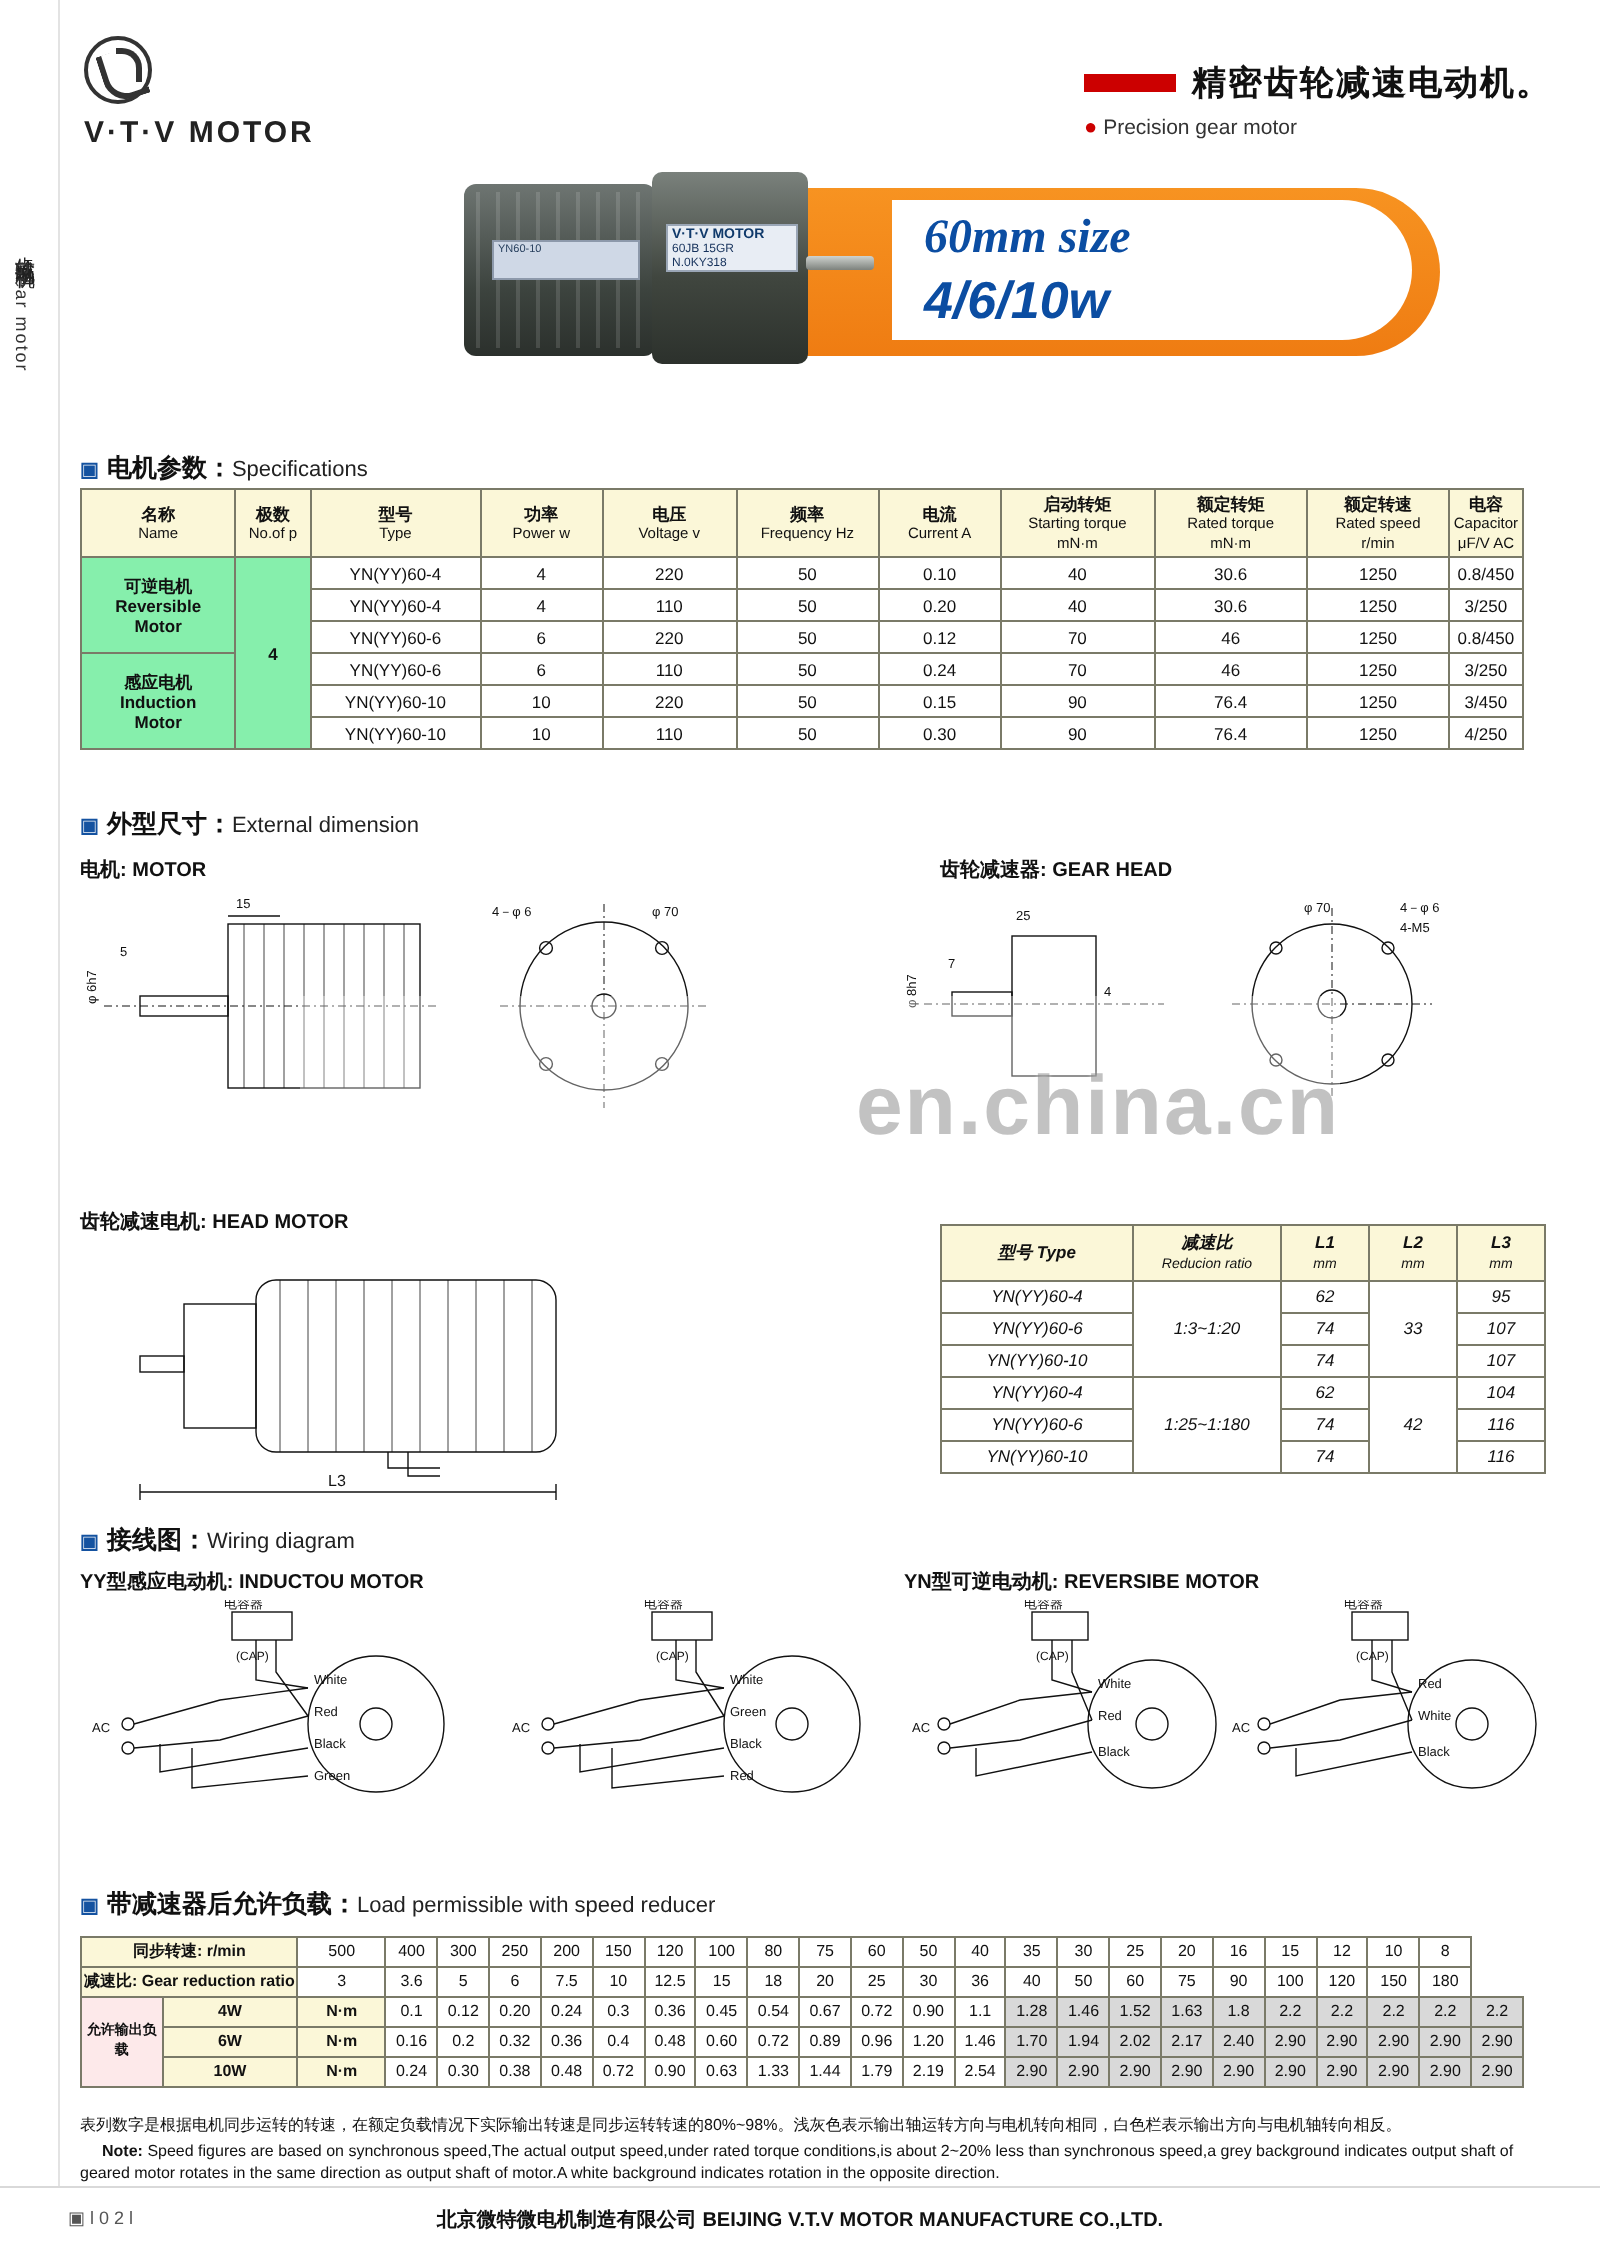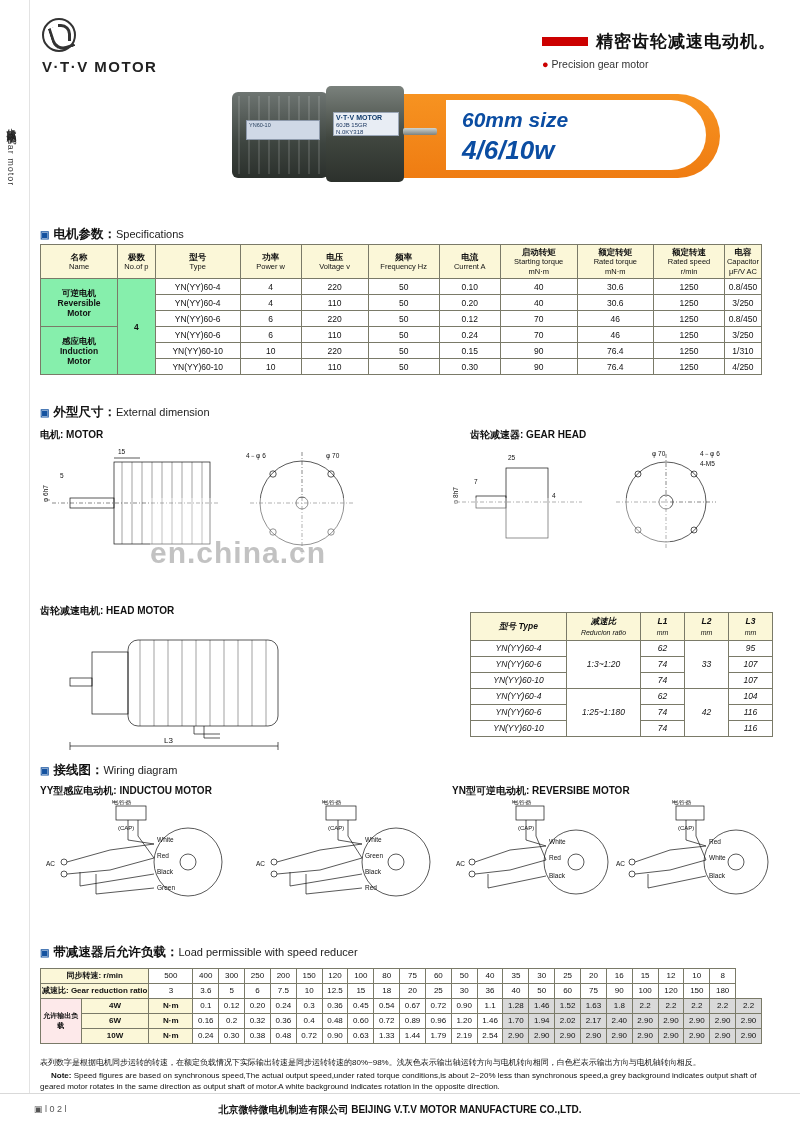--- a/index.html
+++ b/index.html
@@ -63,21 +63,21 @@
     border-radius:0 42px 42px 0;
   }
   .hero-white {
     position:absolute; left:246px; top:28px; width:260px; height:70px;
     background:#ffffff; border-radius:0 35px 35px 0;
   }
   .hero-label {
     position:absolute; left:262px; top:32px; width:240px; height:62px;
     color:#0b4da2; font-weight:bold; line-height:31px; font-style:italic;
   }
-  .hero-label .l1 { font-size:21px; }
+  .hero-label .l1 { font-size:24px;font-family:Liberation Serif, serif; }
   .hero-label .l2 { font-size:26px; }
 
   
   .motor { position:absolute; left:10px; top:4px; width:230px; height:120px; }
   .motor-body {
     position:absolute; left:22px; top:16px; width:96px; height:86px;
     background:linear-gradient(180deg,#6e7572,#3d443f 60%,#2b302c);
     border-radius:6px;
   }
   .motor-fins { position:absolute; left:24px; top:20px; width:92px; height:78px; }
@@ -165,22 +165,22 @@
     position:absolute; left:50%; transform:translateX(-50%); top:9px;
     font-size:10px; font-weight:bold; color:#111; white-space:nowrap;
   }
   .footer-page {
     position:absolute; left:34px; top:10px; font-size:9px; color:#555;
   }
 
   
   .wm {
     position:absolute; left:150px; top:508px; width:520px; height:90px;
-    font-size:30px; font-weight:bold; color:rgba(110,110,110,.42);
-    letter-spacing:1px; text-align:left; line-height:90px;
+    font-size:42px; font-weight:bold; color:rgba(110,110,110,.42);
+    letter-spacing:1px; text-align:right; line-height:90px;
     text-shadow:0 1px 2px rgba(255,255,255,.8);
     pointer-events:none;
   }
   .wm-blur {
     position:absolute; left:150px; top:498px; width:520px; height:100px;
     background:rgba(255,255,255,.35);
     filter:blur(0.2px);
     pointer-events:none;
   }
 
@@ -366,21 +366,21 @@
       </tr>
       <tr>
         <td>YN(YY)60-10</td>
         <td>10</td>
         <td>220</td>
         <td>50</td>
         <td>0.15</td>
         <td>90</td>
         <td>76.4</td>
         <td>1250</td>
-        <td>1/310</td>
+        <td>3/450</td>
       </tr>
       <tr>
         <td>YN(YY)60-10</td>
         <td>10</td>
         <td>110</td>
         <td>50</td>
         <td>0.30</td>
         <td>90</td>
         <td>76.4</td>
         <td>1250</td>

